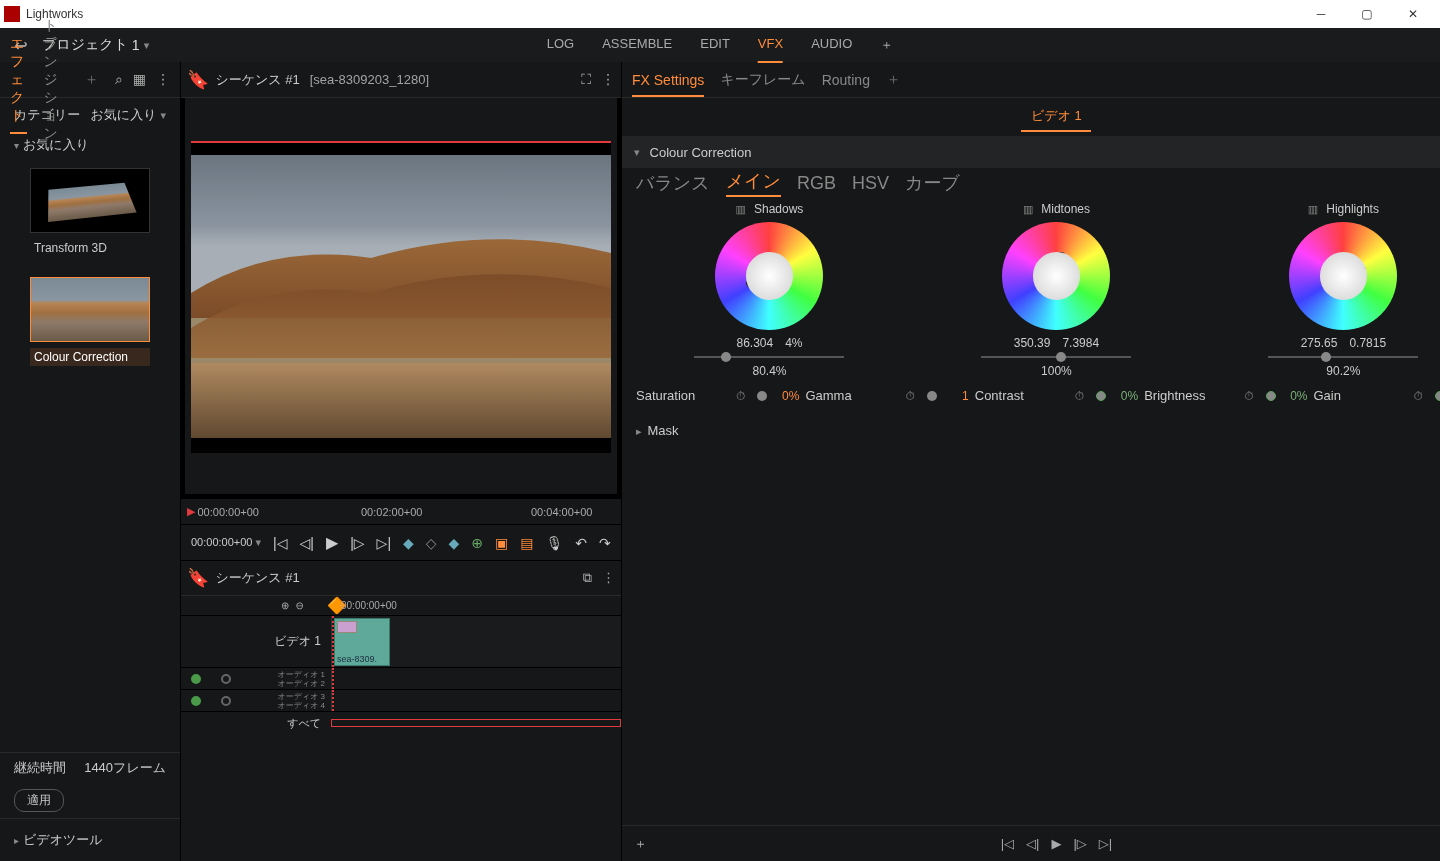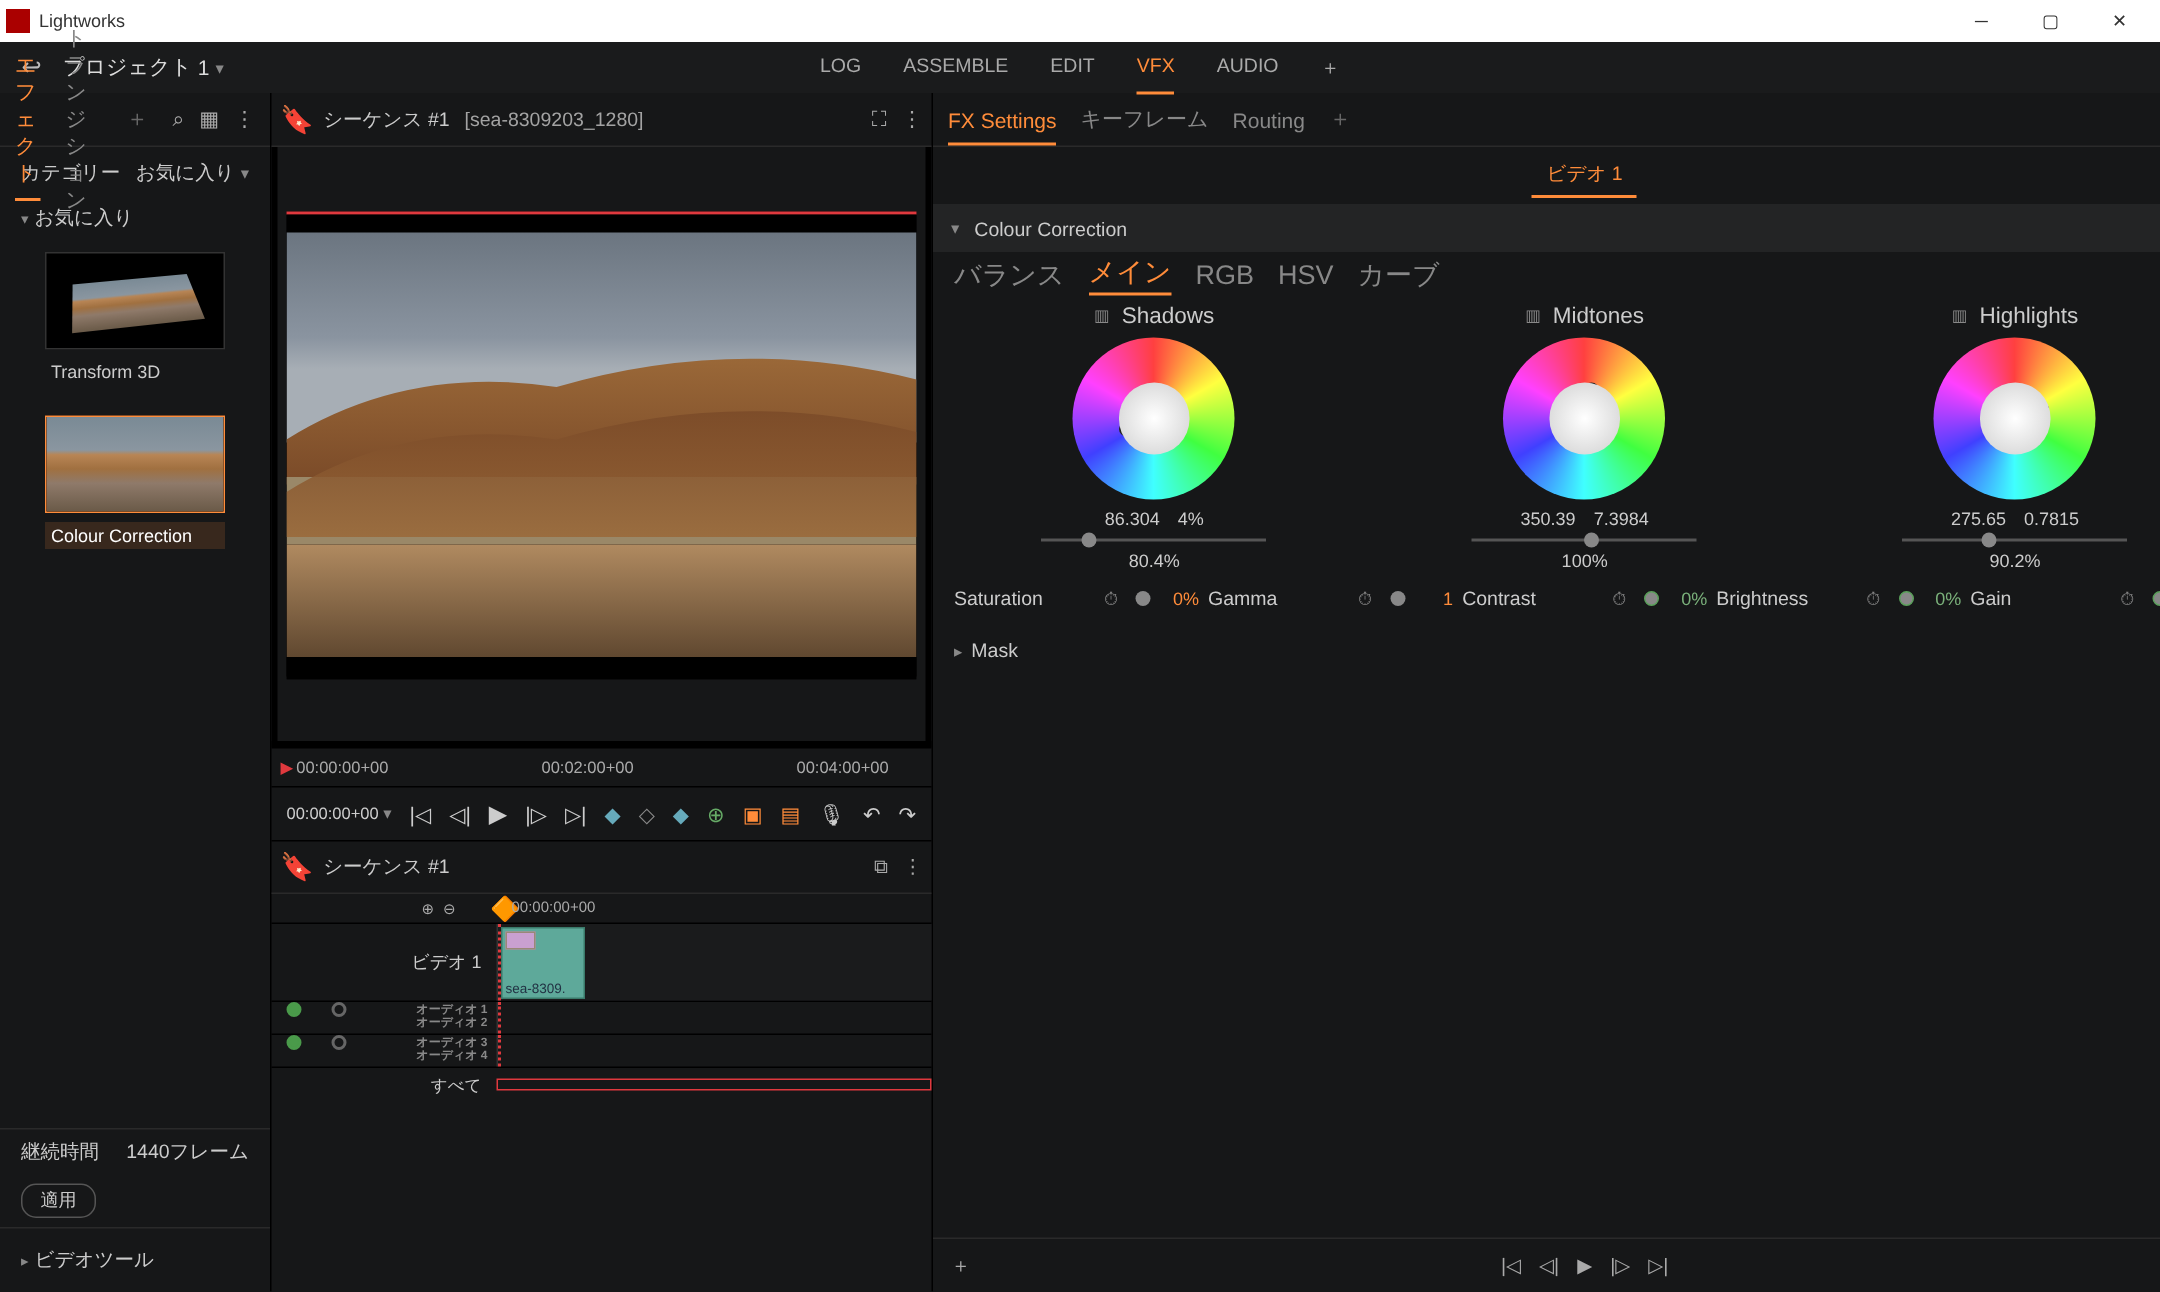--- a/index.html
+++ b/index.html
@@ -89,21 +89,21 @@
 .tlruler .tc { position:absolute; left:512px; }
 
 .track { height:52px; display:flex; border-bottom:1px solid #000; }
 .track .label { width:150px; display:flex; align-items:center; justify-content:flex-end; padding-right:10px; font-size:12px; color:#ccc; }
 .track .lane { flex:1; position:relative; background:#1a1b1c; border-left:1px solid #333; }
 .track .clip { position:absolute; left:2px; top:2px; height:48px; width:56px; background:#5ea99a; border:1px solid #3a7a6a; font-size:9px; color:#234; padding:1px; }
 .track .clip .fx { background:#c9a0d0; height:12px; width:20px; position:absolute; top:2px; left:2px; border:1px solid #987; }
 .track .redline { position:absolute; left:0; top:0; bottom:0; width:0; border-left:2px dotted #e0393e; }
 
 .atrack { height:22px; display:flex; border-bottom:1px solid #000; }
-.atrack .label { width:150px; display:flex; padding-left:10px; gap:20px; font-size:9px; color:#888;font-weight:bold; }
+.atrack .label { width:150px; display:flex; align-items:center; padding-left:10px; gap:20px; font-size:9px; color:#888; }
 .atrack .label .sel { width:10px; height:10px; border-radius:50%; border:2px solid #4a9a4a; background:#4a9a4a; }
 .atrack .label .unsel { width:10px; height:10px; border-radius:50%; border:2px solid #666; }
 .atrack .lane { flex:1; border-left:1px solid #333; position:relative; }
 .atrack .redline { position:absolute; left:0; top:0; bottom:0; width:0; border-left:2px dotted #e0393e; }
 
 .albl { display:flex; flex-direction:column; font-size:8px; line-height:9px; text-align:right; flex:1; padding-right:6px; }
 
 .alltrack { height:22px; display:flex; align-items:center; }
 .alltrack .label { width:150px; text-align:right; padding-right:10px; font-size:11px; }
 .alltrack .bar { flex:1; height:8px; border:1px solid #e0393e; }
@@ -117,21 +117,21 @@
 .cchdr .led::after { content:""; position:absolute; inset:3px; border-radius:50%; background:#4ad04a; }
 
 .ccsub { height:30px; display:flex; align-items:center; gap:16px; padding:0 14px; font-size:18px; }
 .ccsub .t { color:#888; }
 .ccsub .t.active { color:#ff8c3a; border-bottom:2px solid #ff8c3a; padding-bottom:2px; }
 
 .wheels { display:flex; gap:0; padding:0 4px; }
 .wheel-col { flex:1; display:flex; flex-direction:column; align-items:center; gap:6px; padding:4px 2px; }
 .wheel-col .head { display:flex; align-items:center; gap:8px; }
 .wheel-col .bars { color:#888; font-size:11px; }
-.wheel-col .title { font-size:15px; color:#ccc; }
+.wheel-col .title { font-size:12px; color:#ccc; }
 .wheel { width:108px; height:108px; border-radius:50%; position:relative;
  background:conic-gradient(from 0deg,#ff4040,#ffff40,#40ff40,#40ffff,#4040ff,#ff40ff,#ff4040);
 }
 .wheel::after { content:""; position:absolute; inset:28%; border-radius:50%; background:radial-gradient(circle,#fff,#ddd 70%); }
 .wheel .mark { position:absolute; width:10px; height:10px; border:2px solid #222; border-radius:50%; background:transparent; }
 .wvals { display:flex; gap:12px; font-size:12px; color:#ccc; }
 .wslider { width:150px; height:2px; background:#555; position:relative; }
 .wslider .knob { position:absolute; top:-4px; width:10px; height:10px; border-radius:50%; background:#888; }
 .wpercent { font-size:12px; color:#ccc; }
 

